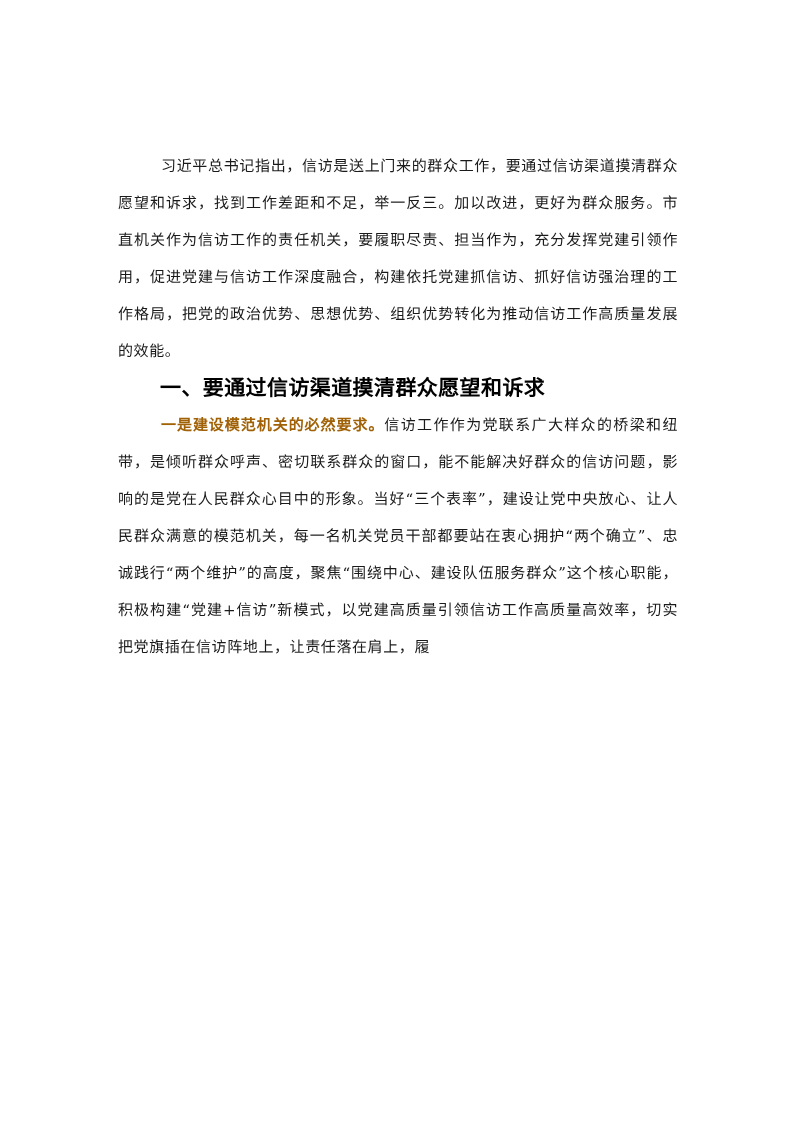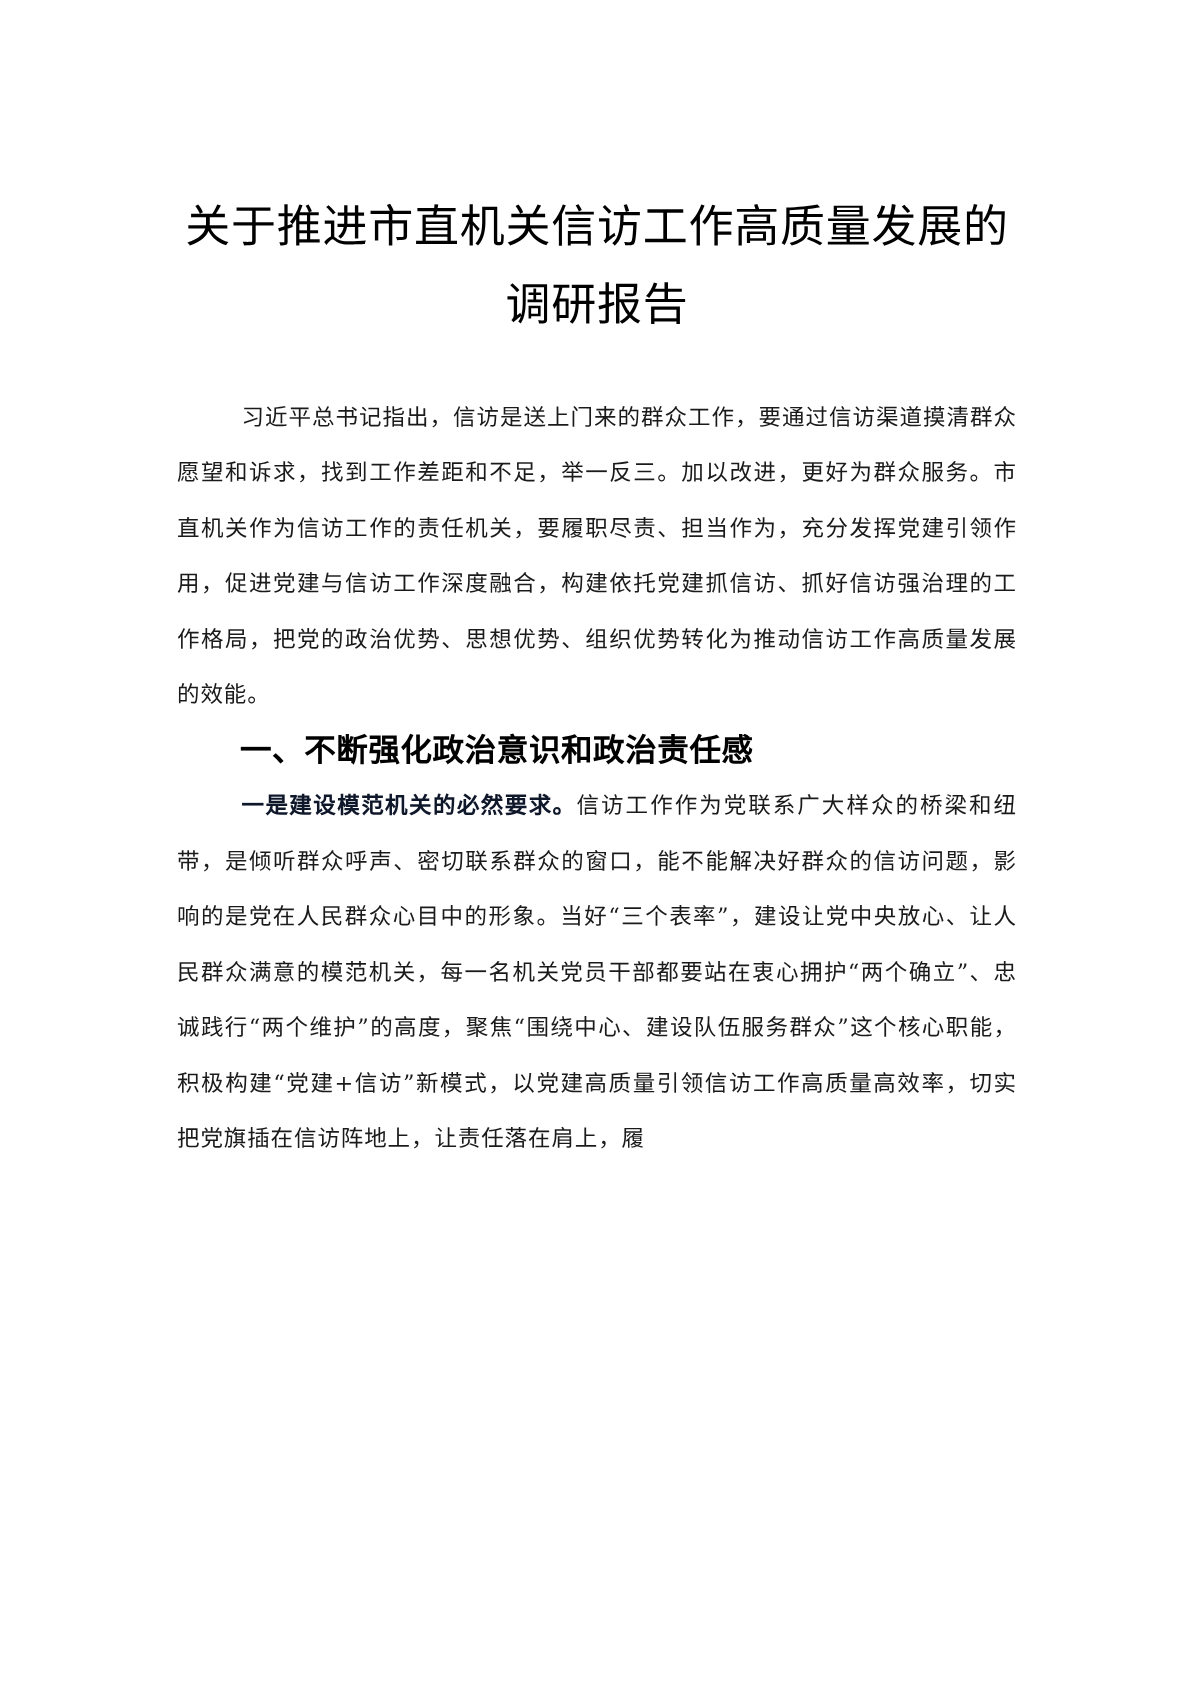--- a/index.html
+++ b/index.html
@@ -58,40 +58,36 @@
     font-weight: bold;
     color: #000000;
     margin: 0;
     text-indent: 42px;
     letter-spacing: 0.4px;
     text-align: left;
   }
   .lead-bold {
     font-family: "DejaVu Sans", "Liberation Sans", sans-serif;
     font-weight: bold;
-    color: #0f172a;
+    color: #a16207;
     letter-spacing: 0.2px;
   }
 </style>
 </head>
 <body>
 
 <div class="page">
 
   <div class="content">
 
-    <h1 class="doc-title">
-      <span class="title-line">关于推进市直机关信访工作高质量发展的</span>
-      <span class="title-line">调研报告</span>
-    </h1>
 
     <div class="body-block">
 
       <p class="para">习近平总书记指出，信访是送上门来的群众工作，要通过信访渠道摸清群众愿望和诉求，找到工作差距和不足，举一反三。加以改进，更好为群众服务。市直机关作为信访工作的责任机关，要履职尽责、担当作为，充分发挥党建引领作用，促进党建与信访工作深度融合，构建依托党建抓信访、抓好信访强治理的工作格局，把党的政治优势、思想优势、组织优势转化为推动信访工作高质量发展的效能。</p>
 
-      <h2 class="section-heading">一、不断强化政治意识和政治责任感</h2>
+      <h2 class="section-heading">一、要通过信访渠道摸清群众愿望和诉求</h2>
 
 
       <p class="para"><span class="lead-bold">一是建设模范机关的必然要求。</span><span>信访工作作为党联系广大样众的桥梁和纽带，是倾听群众呼声、密切联系群众的窗口，能不能解决好群众的信访问题，影响的是党在人民群众心目中的形象。当好“三个表率”，建设让党中央放心、让人民群众满意的模范机关，每一名机关党员干部都要站在衷心拥护“两个确立”、忠诚践行“两个维护”的高度，聚焦“围绕中心、建设队伍服务群众”这个核心职能，积极构建“党建+信访”新模式，以党建高质量引领信访工作高质量高效率，切实把党旗插在信访阵地上，让责任落在肩上，履</span></p>
 
     </div>
   </div>
 </div>
 
 </body></html>

